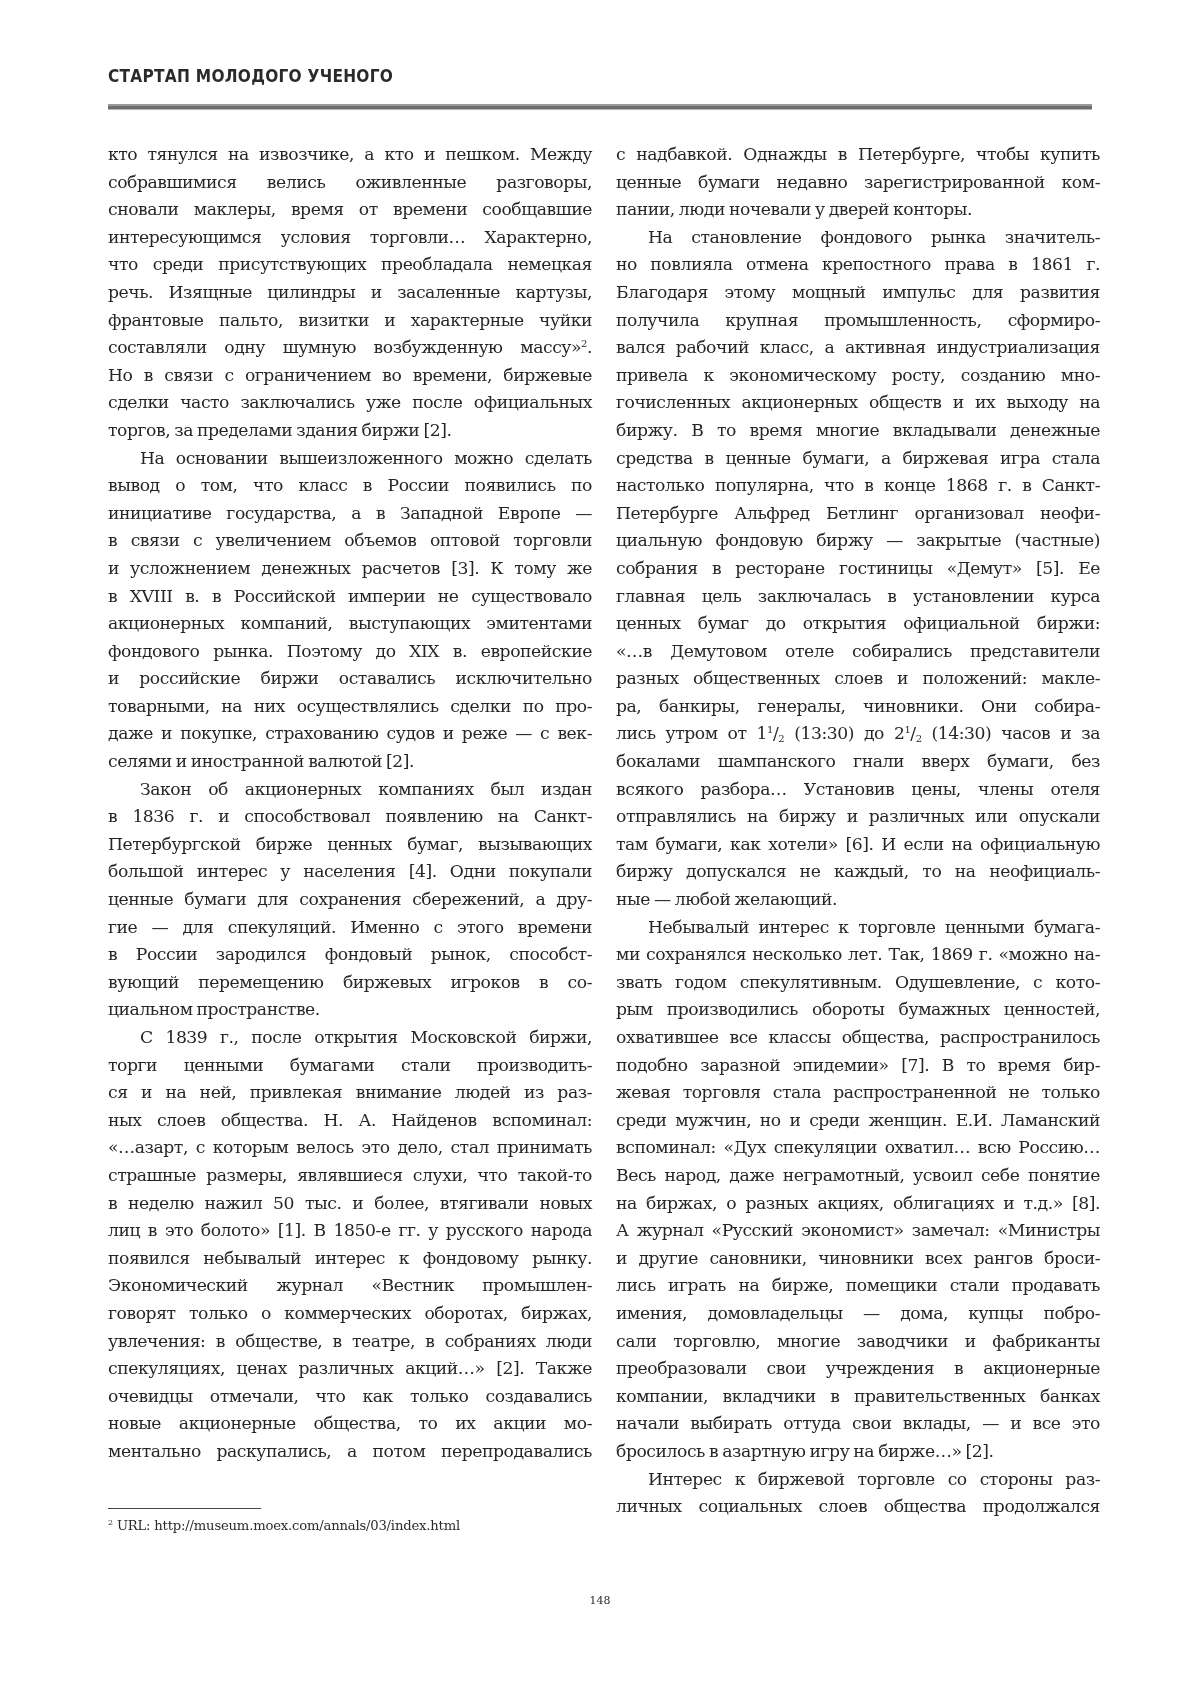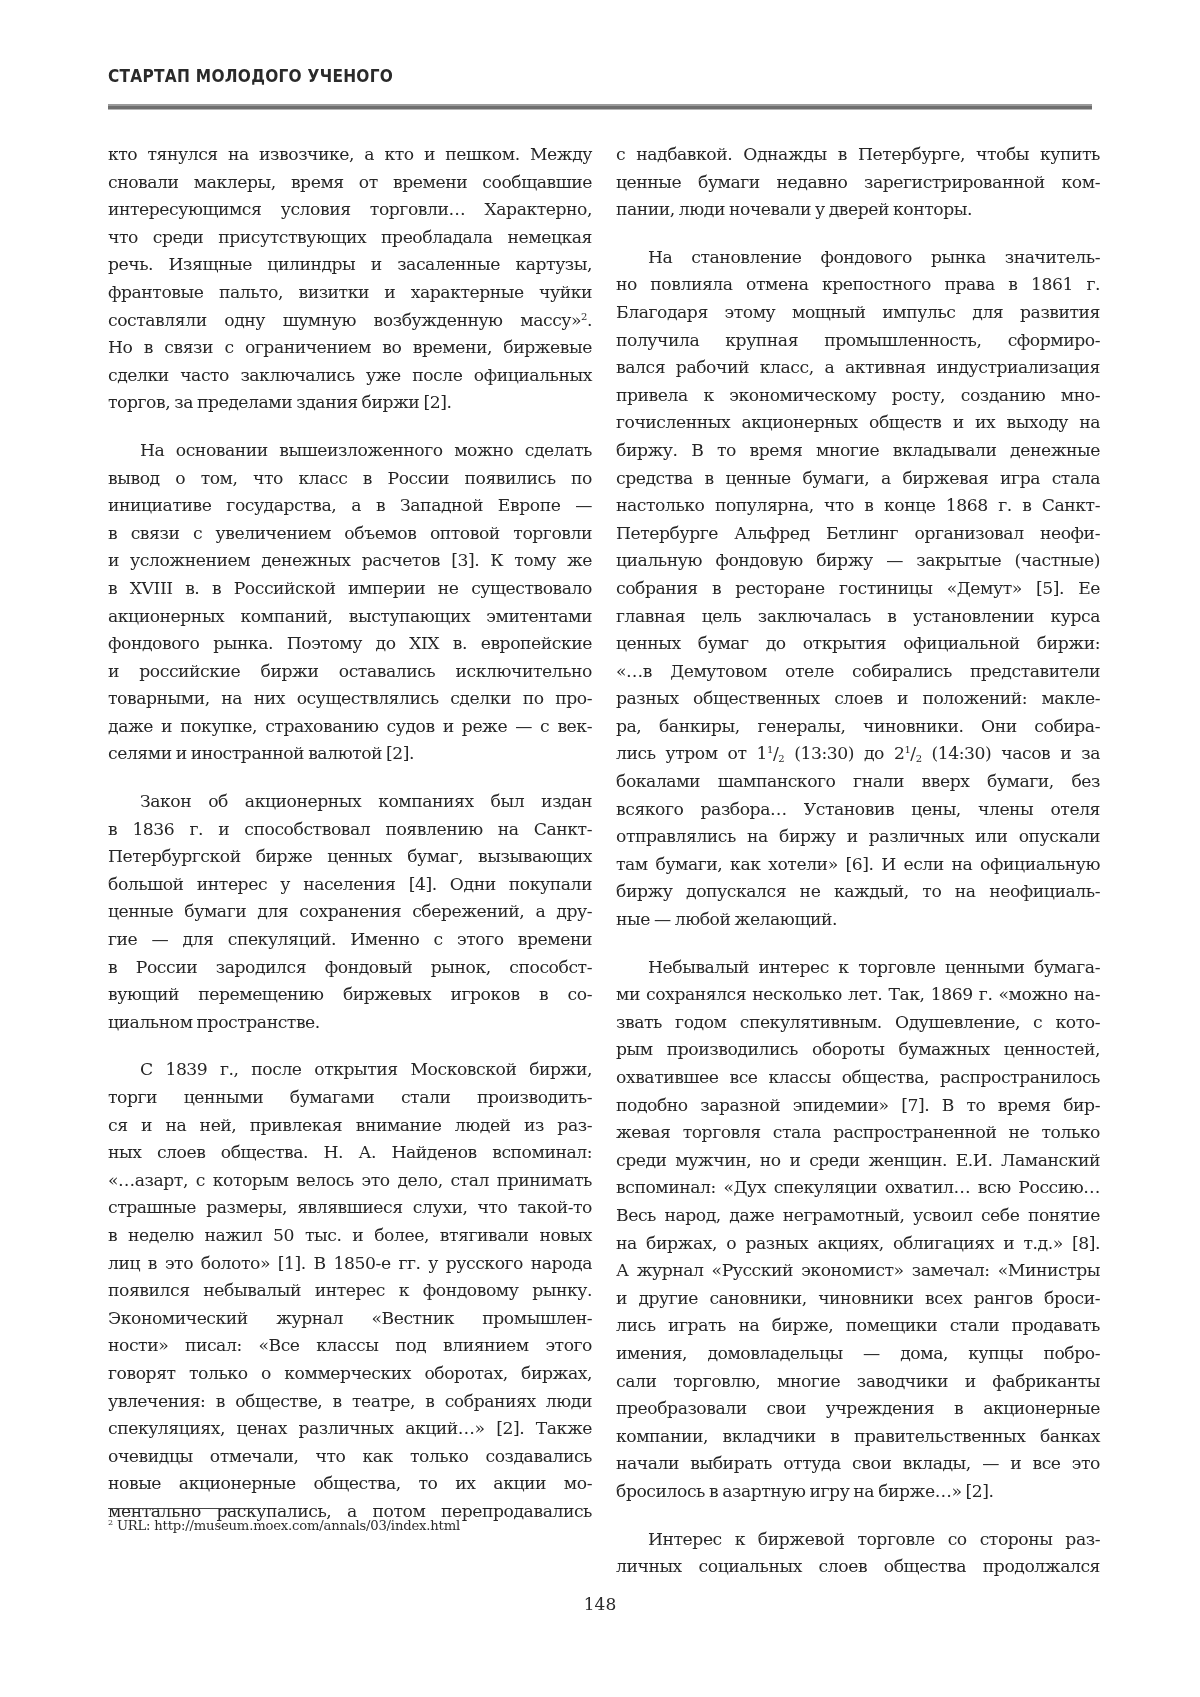--- a/index.html
+++ b/index.html
@@ -18,45 +18,46 @@
     font-family: "DejaVu Serif", serif; font-size: 17.2px; color: #262626;
   }
   .col.left { left: 108px; }
   .col.right { left: 616px; }
   .line {
     height: 27.6px; line-height: 27.6px; white-space: nowrap;
     text-align: justify; text-align-last: justify;
     letter-spacing: -0.45px; word-spacing: -1px;
   }
   .line.last { text-align-last: left; }
-  .line.indent { padding-left: 32px; margin-top: 20px; }
+  .line.indent { padding-left: 32px; }
   sup { font-size: 10px; line-height: 0; vertical-align: 6px; }
   sub { font-size: 10px; line-height: 0; vertical-align: -3px; }
   .frac { white-space: nowrap; }
   .footnote-rule { position: absolute; left: 108px; top: 1508px; width: 153px; height: 1px; background: #444; }
   .footnote {
     position: absolute; left: 108px; top: 1518px;
     font-family: "DejaVu Serif", serif; font-size: 13.2px; color: #2a2a2a; letter-spacing: -0.2px;
   }
   .footnote sup { font-size: 8px; vertical-align: 5px; margin-right: 4px; }
   .page-number {
     position: absolute; left: 0; width: 1200px; top: 1594px; text-align: center;
-    font-family: "DejaVu Serif", serif; font-size: 17px; color: #2a2a2a;
+    font-family: "DejaVu Serif", serif; font-size: 11px; color: #2a2a2a;
   }
 </style>
 </head>
 <body>
 
 <div class="header-title">СТАРТАП МОЛОДОГО УЧЕНОГО</div>
 <div class="rule-a"></div>
 <div class="rule-b"></div>
 <div class="rule-c"></div>
 
 <div class="col left" id="col-left">
     <div class="line"><span>кто тянулся на извозчике, а кто и пешком. Между</span></div>
+    <div class="line"><span>собравшимися велись оживленные разговоры,</span></div>
     <div class="line"><span>сновали маклеры, время от времени сообщавшие</span></div>
     <div class="line"><span>интересующимся условия торговли… Характерно,</span></div>
     <div class="line"><span>что среди присутствующих преобладала немецкая</span></div>
     <div class="line"><span>речь. Изящные цилиндры и засаленные картузы,</span></div>
     <div class="line"><span>франтовые пальто, визитки и характерные чуйки</span></div>
     <div class="line"><span>составляли одну шумную возбужденную массу»</span><sup>2</sup><span>.</span></div>
     <div class="line"><span>Но в связи с ограничением во времени, биржевые</span></div>
     <div class="line"><span>сделки часто заключались уже после официальных</span></div>
     <div class="line last"><span>торгов, за пределами здания биржи [2].</span></div>
     <div class="line indent"><span>На основании вышеизложенного можно сделать</span></div>
@@ -83,21 +84,20 @@
     <div class="line indent"><span>С 1839 г., после открытия Московской биржи,</span></div>
     <div class="line"><span>торги ценными бумагами стали производить-</span></div>
     <div class="line"><span>ся и на ней, привлекая внимание людей из раз-</span></div>
     <div class="line"><span>ных слоев общества. Н. А. Найденов вспоминал:</span></div>
     <div class="line"><span>«…азарт, с которым велось это дело, стал принимать</span></div>
     <div class="line"><span>страшные размеры, являвшиеся слухи, что такой-то</span></div>
     <div class="line"><span>в неделю нажил 50 тыс. и более, втягивали новых</span></div>
     <div class="line"><span>лиц в это болото» [1]. В 1850-е гг. у русского народа</span></div>
     <div class="line"><span>появился небывалый интерес к фондовому рынку.</span></div>
     <div class="line"><span>Экономический журнал «Вестник промышлен-</span></div>
-    <div class="line"><span>ности» писал: «Все классы под влиянием этого</span></div>
     <div class="line"><span>говорят только о коммерческих оборотах, биржах,</span></div>
     <div class="line"><span>увлечения: в обществе, в театре, в собраниях люди</span></div>
     <div class="line"><span>спекуляциях, ценах различных акций…» [2]. Также</span></div>
     <div class="line"><span>очевидцы отмечали, что как только создавались</span></div>
     <div class="line"><span>новые акционерные общества, то их акции мо-</span></div>
     <div class="line"><span>ментально раскупались, а потом перепродавались</span></div>
   </div>
 <div class="col right" id="col-right">
     <div class="line"><span>с надбавкой. Однажды в Петербурге, чтобы купить</span></div>
     <div class="line"><span>ценные бумаги недавно зарегистрированной ком-</span></div>

